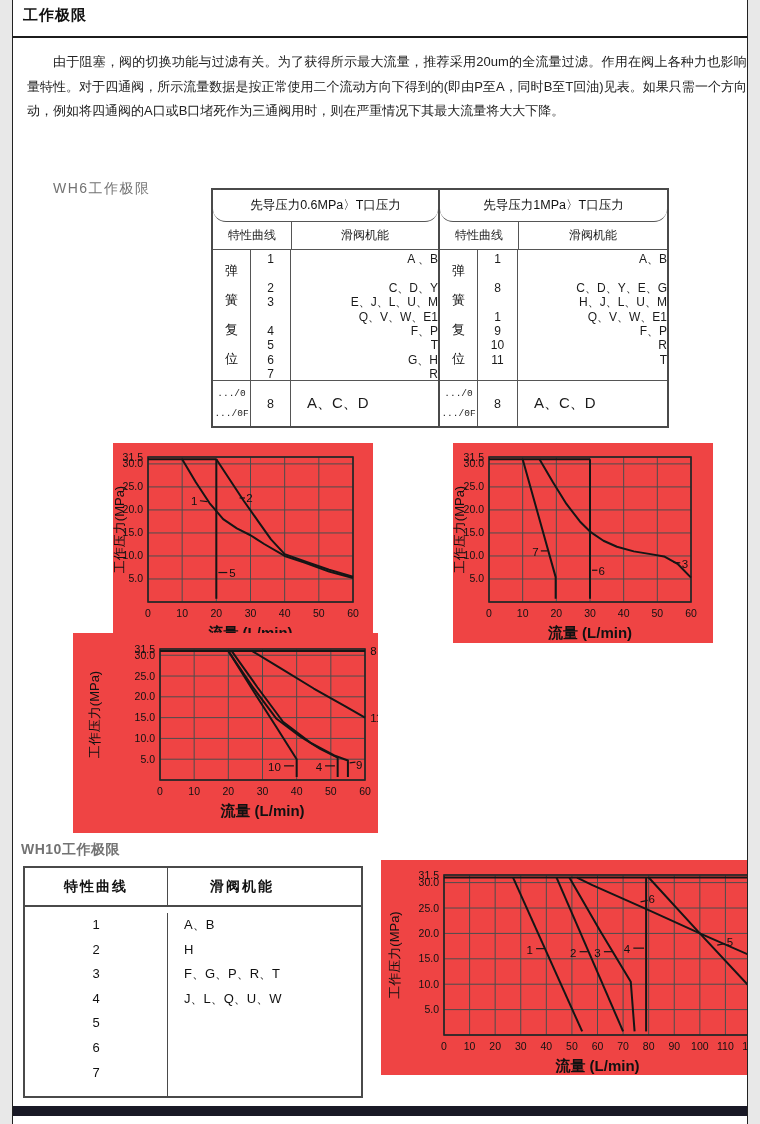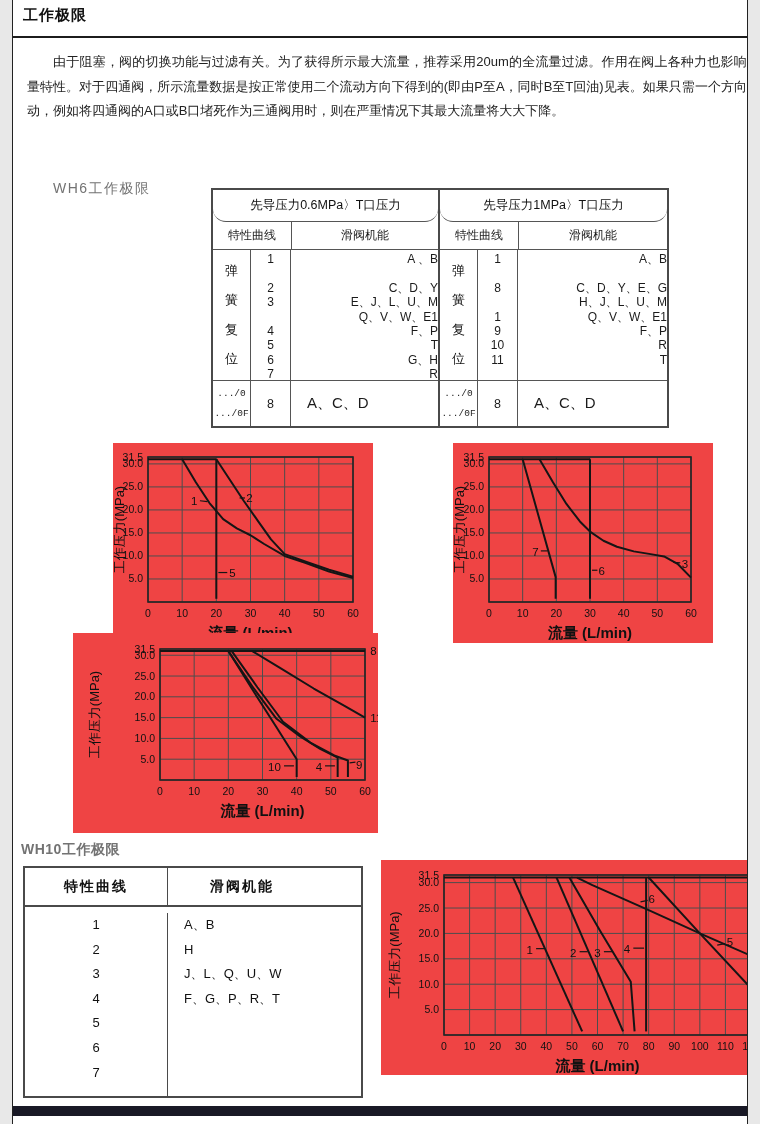--- a/index.html
+++ b/index.html
@@ -318,22 +318,22 @@
           <div class="wh10-row">2</div>
           <div class="wh10-row">3</div>
           <div class="wh10-row">4</div>
           <div class="wh10-row">5</div>
           <div class="wh10-row">6</div>
           <div class="wh10-row">7</div>
         </div>
       <div class="wh10-c2" id="wh10-col2">
           <div class="wh10-row">A、B</div>
           <div class="wh10-row">H</div>
+          <div class="wh10-row">F、G、P、R、T</div>
           <div class="wh10-row">J、L、Q、U、W</div>
-          <div class="wh10-row">F、G、P、R、T</div>
         </div>
     </div>
   </div>
 
   <div class="abs chartbox" id="chart4"><svg width="392" height="215">
         <line x1="63" y1="175" x2="63" y2="15" stroke="#4d4d4d" stroke-width="1"></line>
         <line x1="88.58333333333333" y1="175" x2="88.58333333333333" y2="15" stroke="#4d4d4d" stroke-width="1"></line>
         <line x1="114.16666666666666" y1="175" x2="114.16666666666666" y2="15" stroke="#4d4d4d" stroke-width="1"></line>
         <line x1="139.75" y1="175" x2="139.75" y2="15" stroke="#4d4d4d" stroke-width="1"></line>
         <line x1="165.33333333333331" y1="175" x2="165.33333333333331" y2="15" stroke="#4d4d4d" stroke-width="1"></line>

